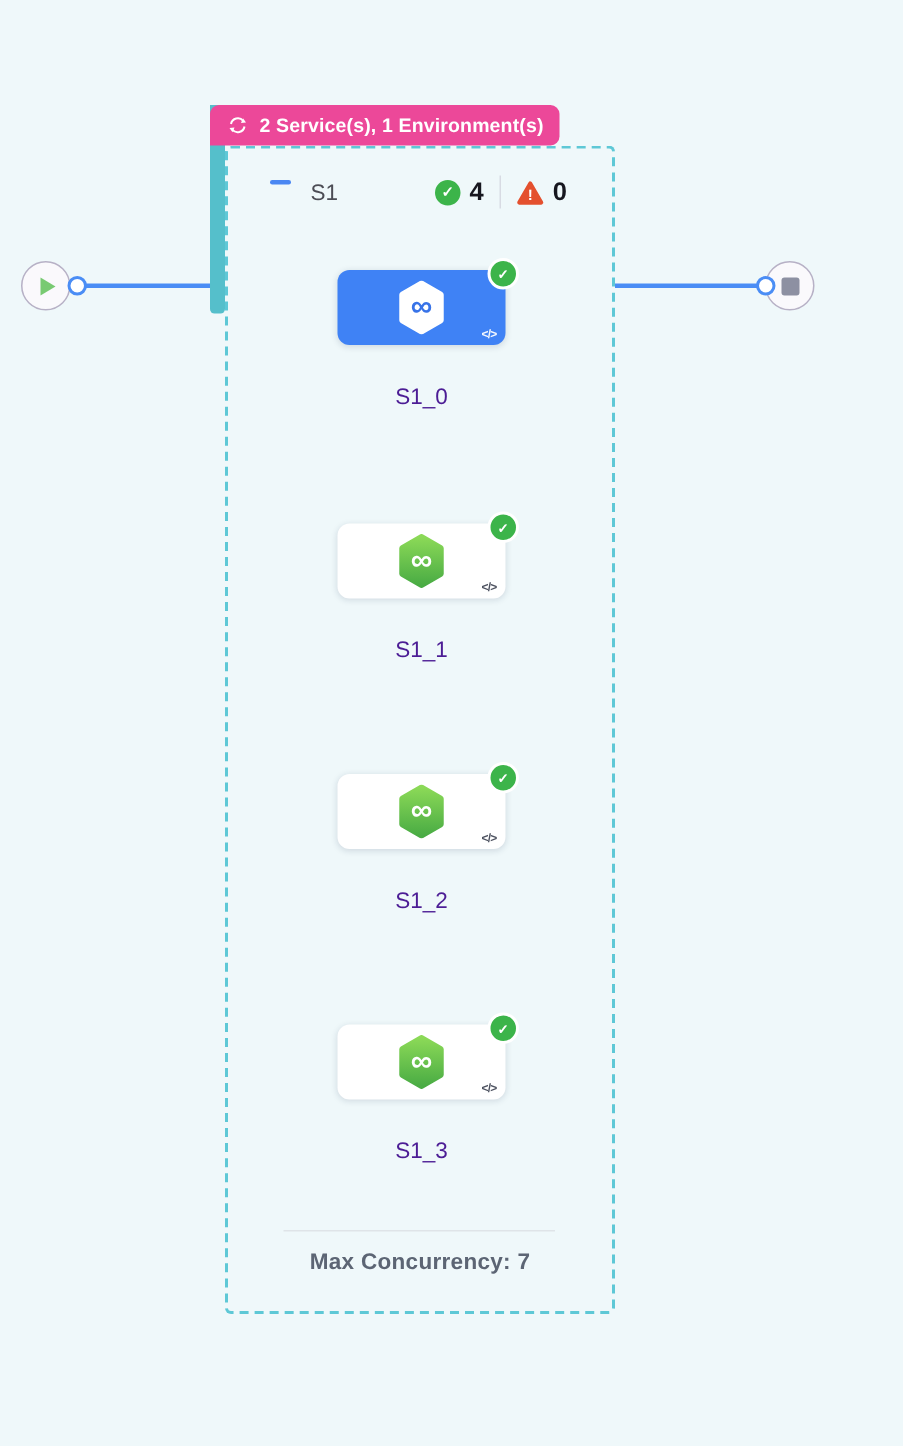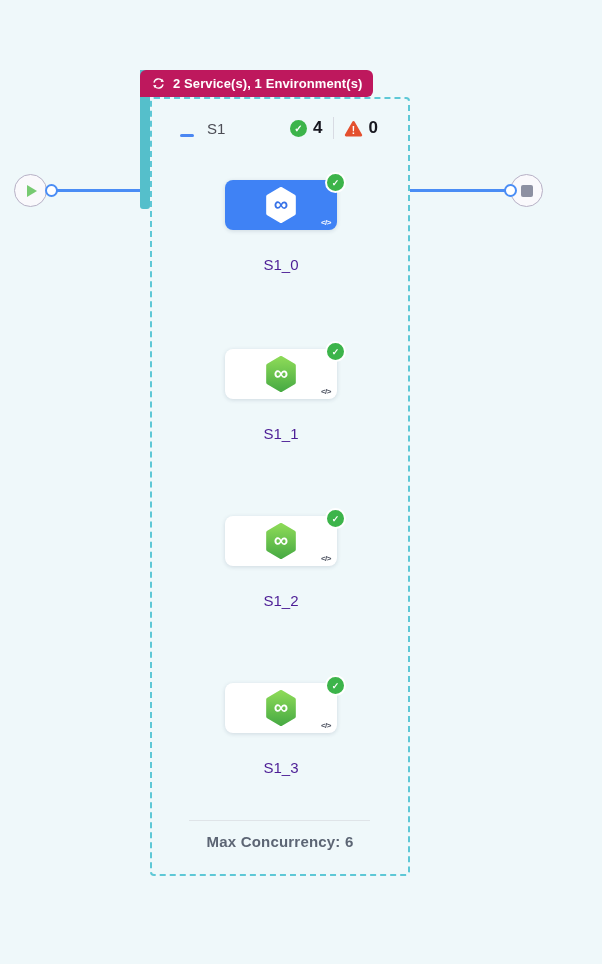--- a/index.html
+++ b/index.html
@@ -39,39 +39,39 @@
   .dot-right{left:504px;}
 
   
   .teal-strip{
     position:absolute;left:140px;top:70px;width:10px;height:139px;
     background:#55bfcb;border-radius:0 0 3px 3px;z-index:2;
   }
   .badge{
     position:absolute;left:140px;top:70px;height:27px;
     display:inline-flex;align-items:center;gap:7px;padding:0 11px;
-    background:#be185d;color:#fff;border-radius:6px 6px 6px 0;
+    background:#ec4899;color:#fff;border-radius:6px 6px 6px 0;
     font-size:13px;font-weight:700;letter-spacing:.1px;z-index:3;
     white-space:nowrap;cursor:pointer;
   }
   .badge svg{display:block;}
 
   
   .stage-container{
     position:absolute;left:150px;top:97px;width:260px;height:779px;
     border:2px dashed #5ec8d6;border-radius:4px;box-sizing:border-box;
     z-index:2;
   }
 
   
   .stage-header{
     position:absolute;top:16px;left:28px;right:30px;height:26px;
     display:flex;align-items:center;justify-content:space-between;
   }
-  .stage-left{display:flex;align-items:flex-end;gap:13px;}
+  .stage-left{display:flex;align-items:flex-start;gap:13px;}
   .minus{display:inline-block;width:14px;height:3px;background:#4a87f2;border-radius:2px;cursor:pointer;}
   .stage-name{font-size:15px;font-weight:500;color:#4c4d55;cursor:pointer;}
   .stage-right{display:flex;align-items:center;gap:6px;}
   .mini-check{
     width:17px;height:17px;border-radius:50%;background:#3cb44a;
     display:flex;align-items:center;justify-content:center;
     color:#fff;font-size:10px;font-weight:700;
   }
   .count{font-size:17px;font-weight:600;color:#17171f;}
   .vdiv{width:1px;height:22px;background:#d8dbe3;margin:0 4px;}
@@ -226,16 +226,16 @@
           </defs>
           <path d="M15 2 L27 9 V25 L15 32 L3 25 V9 Z" fill="url(#hexg3)" stroke="url(#hexg3)" stroke-width="4" stroke-linejoin="round"></path>
           <text x="15" y="22.5" text-anchor="middle" fill="#ffffff" font-size="19" font-weight="bold" font-family="Liberation Sans, sans-serif">∞</text>
         </svg>
         <span class="code">&lt;/&gt;</span>
       </div>
       <div class="node-label">S1_3</div>
     </div>
 
     <div class="footer-divider"></div>
-    <div class="max-conc">Max Concurrency: 6</div>
+    <div class="max-conc">Max Concurrency: 7</div>
   </div>
 
 </div>
 
 </body></html>

